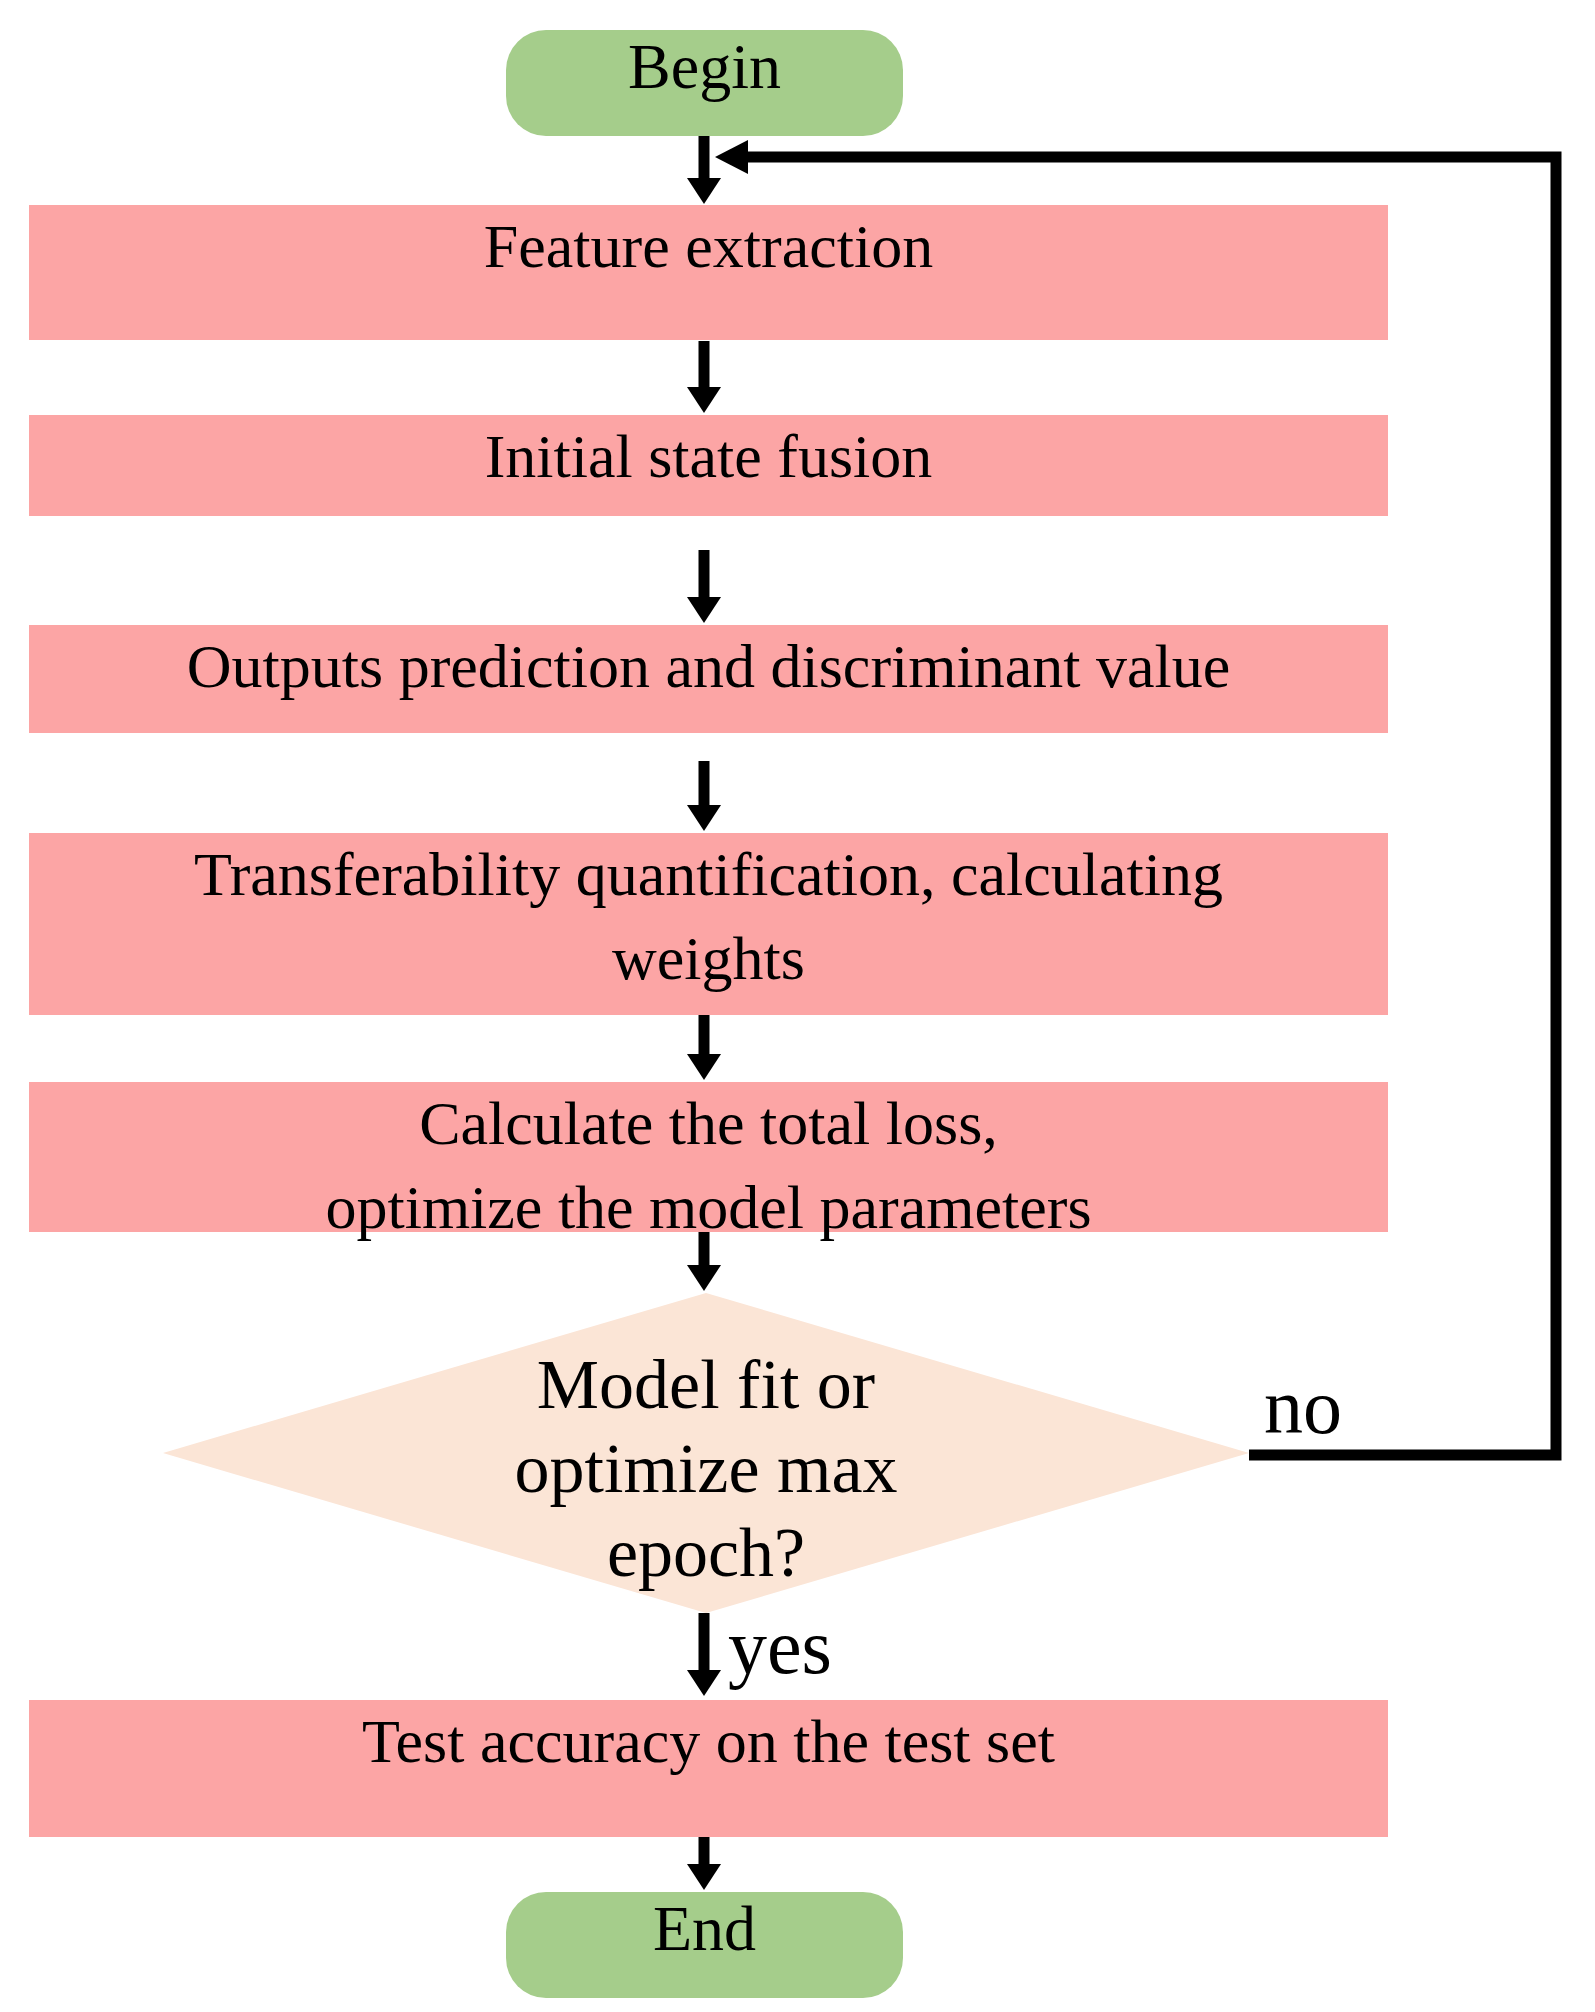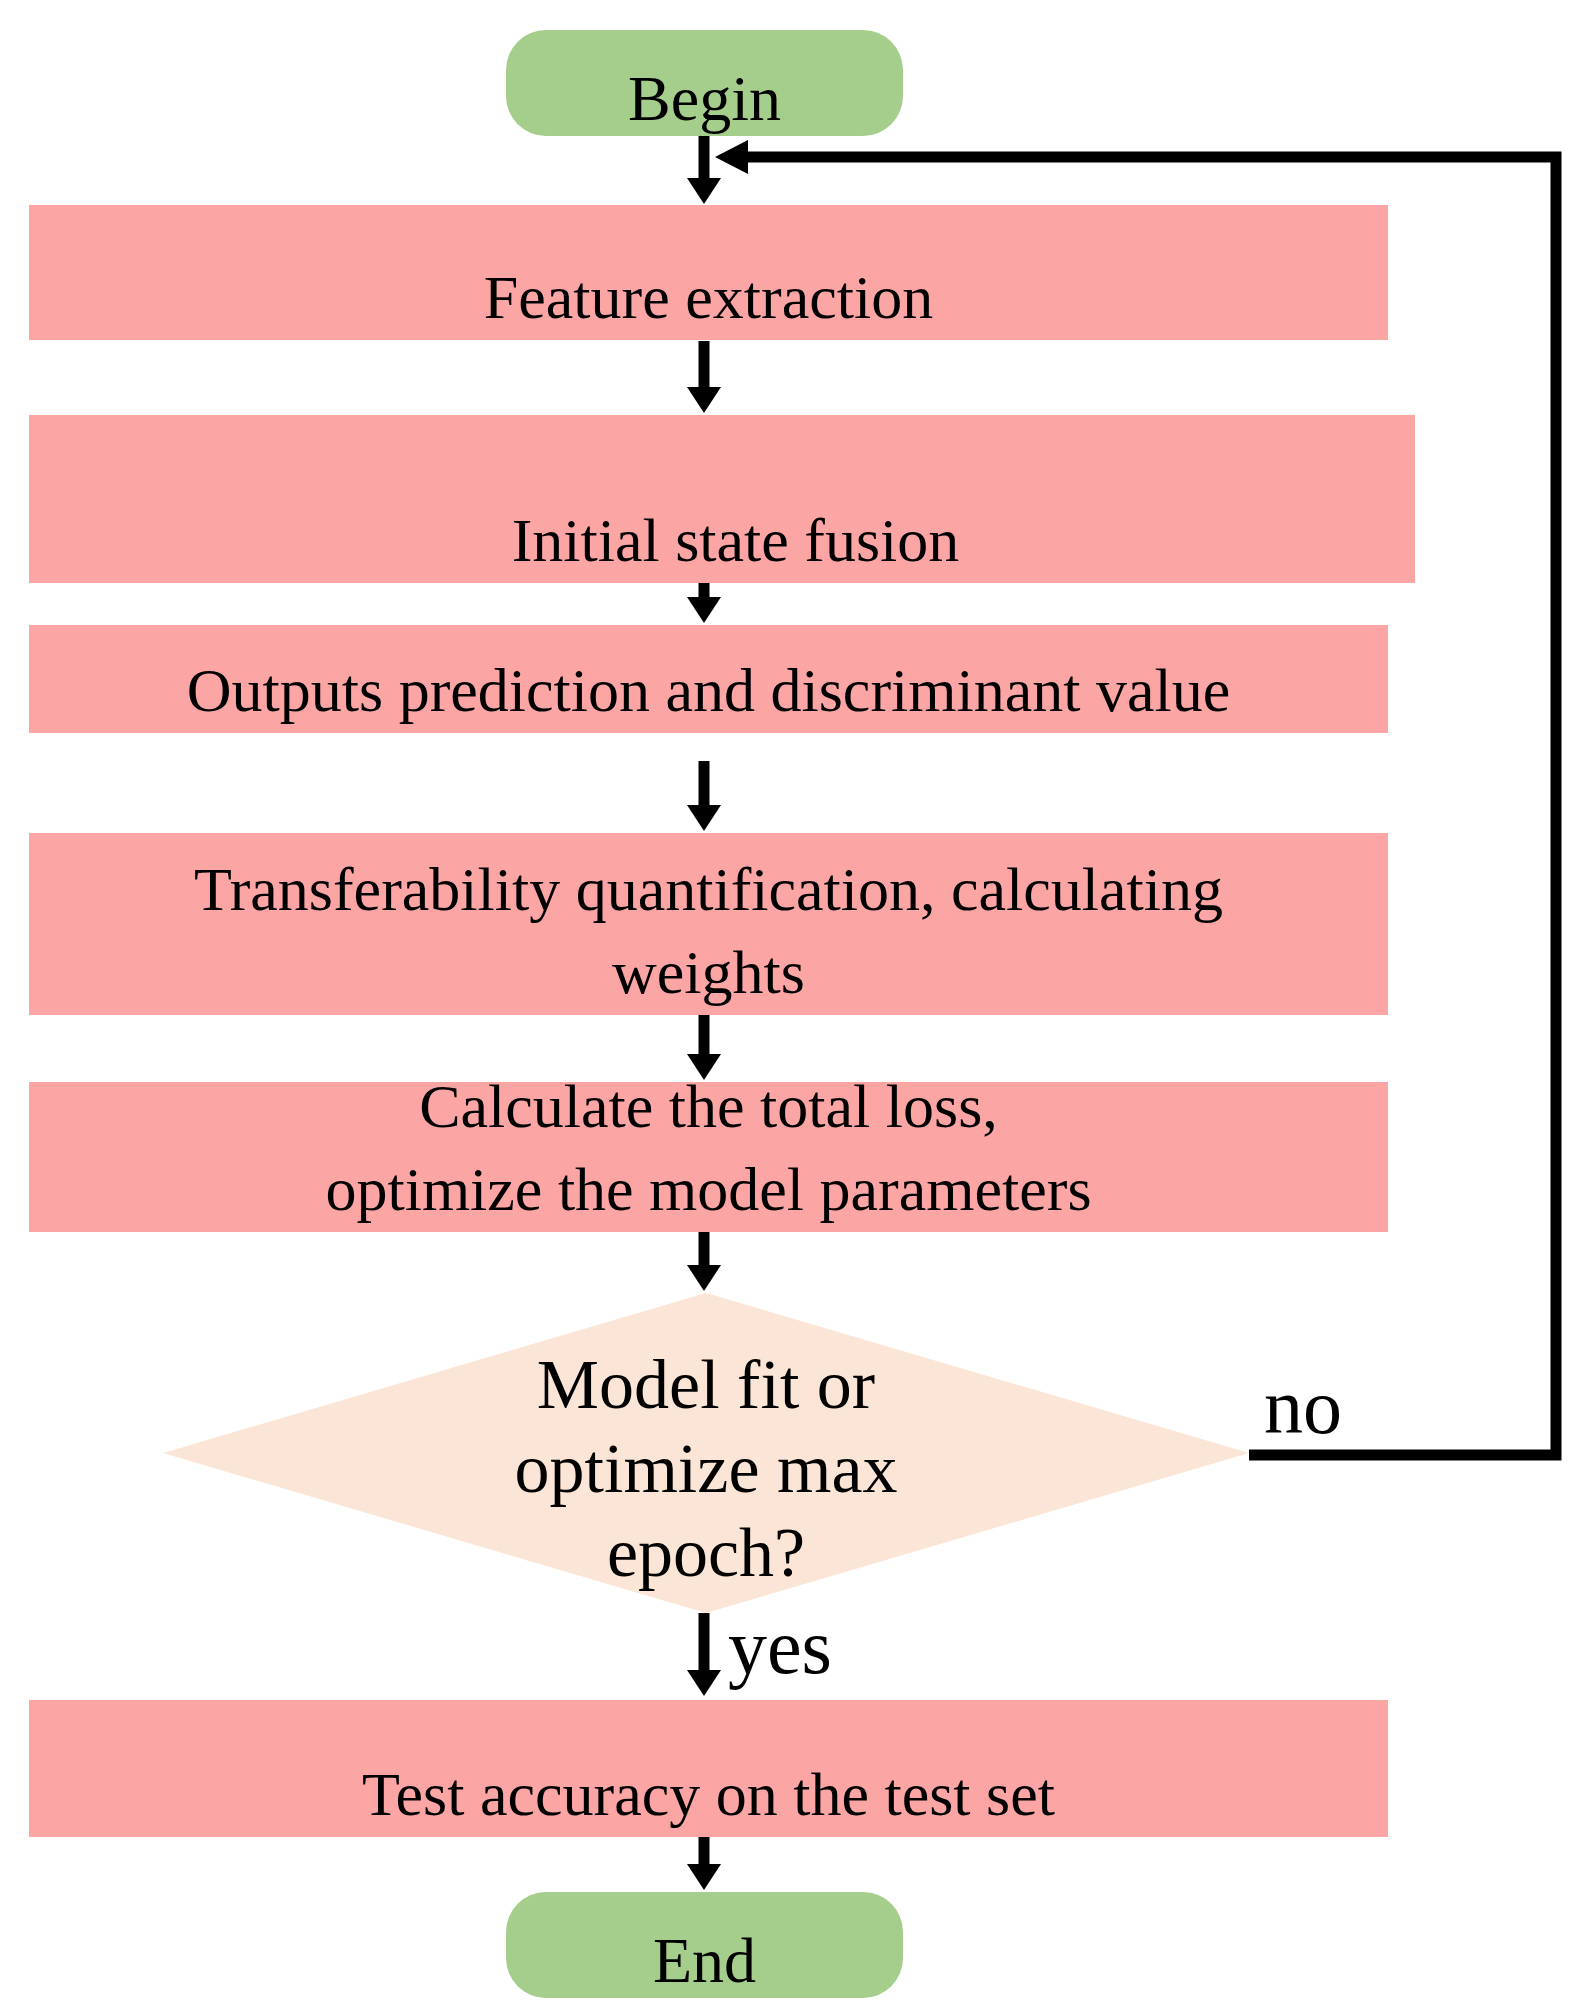--- a/index.html
+++ b/index.html
@@ -5,35 +5,35 @@
   html, body { margin: 0; padding: 0; background: #ffffff; }
   #canvas {
     position: relative;
     width: 1595px;
     height: 2012px;
     background: #ffffff;
     font-family: "Liberation Serif", "DejaVu Serif", serif;
     color: #000000;
     overflow: hidden;
   }
-  .node { position: absolute; display: flex; flex-direction: column; align-items: center; justify-content: flex-end; text-align: center; }
+  .node { position: absolute; display: flex; flex-direction: column; align-items: center; justify-content: flex-start; text-align: center; }
   .terminal {
     left: 506px; width: 397px; height: 106px;
     background: #a5cd8b; border-radius: 40px;
     font-size: 64px;
   }
   .process {
     left: 29px; width: 1359px;
     background: #fca5a5;
     font-size: 62px; line-height: 1.35;
   }
   .process .line, .terminal .line { white-space: nowrap; }
   #begin-node { top: 30px; }
   #step-0 { top: 205px; height: 135px; }
-  #step-1 { top: 415px; height: 168px; padding-left: 27px; }
+  #step-1 { top: 415px; height: 101px; }
   #step-2 { top: 625px; height: 108px; }
   #step-3 { top: 833px; height: 182px; }
   #step-4 { top: 1082px; height: 150px; }
   #step-5 { top: 1700px; height: 137px; }
   #end-node { top: 1892px; }
   #decision-shape {
     position: absolute; left: 163px; top: 1293px;
     width: 1086px; height: 320px;
     background: #fbe5d6;
     clip-path: polygon(50% 0%, 100% 50%, 50% 100%, 0% 50%);

